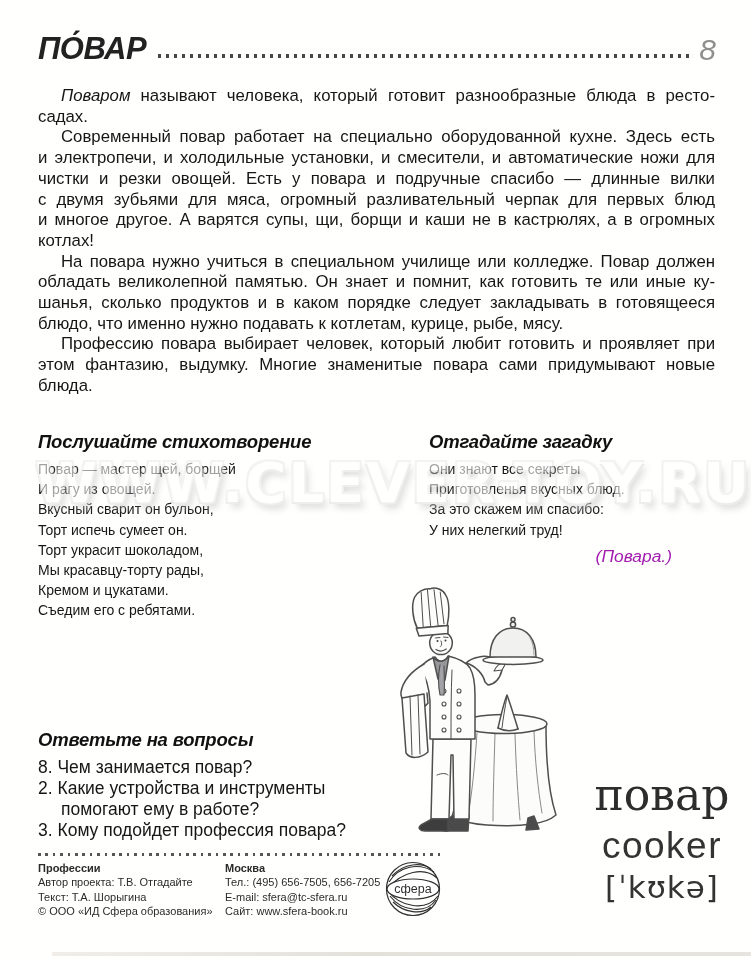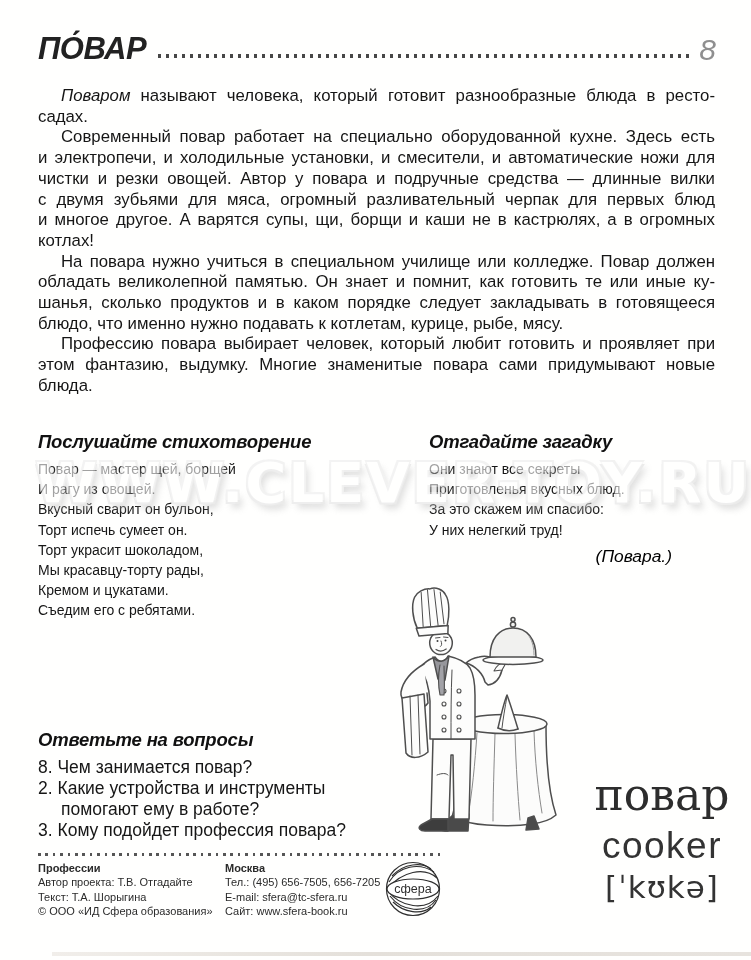--- a/index.html
+++ b/index.html
@@ -21,21 +21,21 @@
   .pline { text-align:left; }
   .pline.just { text-align:justify; text-align-last:justify; }
   .pline.ind { text-indent:23px; }
   .lead-i { font-style:italic; }
 
   
   .section-h { font-size:18.5px; font-weight:700; font-style:italic; margin-bottom:6px; letter-spacing:-0.2px; color:#111; }
   .poem { position:absolute; left:38px; top:431px; width:345px; }
   .vline { font-size:14px; line-height:20.2px; color:#161616; }
   .riddle { position:absolute; left:429px; top:431px; width:258px; }
-  .riddle-answer { font-size:17.4px; font-style:italic; text-align:right; padding-right:15px; margin-top:6px; color:#000000; }
+  .riddle-answer { font-size:17.4px; font-style:italic; text-align:right; padding-right:15px; margin-top:6px; color:#a21caf; }
   .questions { position:absolute; left:38px; top:729px; width:375px; }
   .qline { font-size:17.5px; line-height:20.9px; color:#161616; }
   .qline.indent { padding-left:23px; }
 
   
   .wm {
     position:absolute; left:0; top:450px; width:751px; text-align:right; z-index:4;
     font-family:"DejaVu Sans", sans-serif; font-weight:800; font-size:56px; letter-spacing:2px;
     color:#ffffff; opacity:.6; pointer-events:none;
     text-shadow:-2px -2px 0 #ececec, 2px -2px 0 #eaeaea, -2px 2px 0 #e4e4e4, 2px 2px 0 #dedede, 4px 6px 7px #c7c7c7;
@@ -74,21 +74,21 @@
   </div>
 
   <div class="intro">
       <div>
         <div class="pline just ind"><span class="lead-i">Поваром</span> называют человека, который готовит разнообразные блюда в ресто-</div>
         <div class="pline">садах.</div>
       </div>
       <div>
         <div class="pline just ind">Современный повар работает на специально оборудованной кухне. Здесь есть</div>
         <div class="pline just">и электропечи, и холодильные установки, и смесители, и автоматические ножи для</div>
-        <div class="pline just">чистки и резки овощей. Автор у повара и подручные средства — длинные вилки</div>
+        <div class="pline just">чистки и резки овощей. Есть у повара и подручные спасибо — длинные вилки</div>
         <div class="pline just">с двумя зубьями для мяса, огромный разливательный черпак для первых блюд</div>
         <div class="pline just">и многое другое. А варятся супы, щи, борщи и каши не в кастрюлях, а в огромных</div>
         <div class="pline">котлах!</div>
       </div>
       <div>
         <div class="pline just ind">На повара нужно учиться в специальном училище или колледже. Повар должен</div>
         <div class="pline just">обладать великолепной памятью. Он знает и помнит, как готовить те или иные ку-</div>
         <div class="pline just">шанья, сколько продуктов и в каком порядке следует закладывать в готовящееся</div>
         <div class="pline">блюдо, что именно нужно подавать к котлетам, курице, рыбе, мясу.</div>
       </div>

